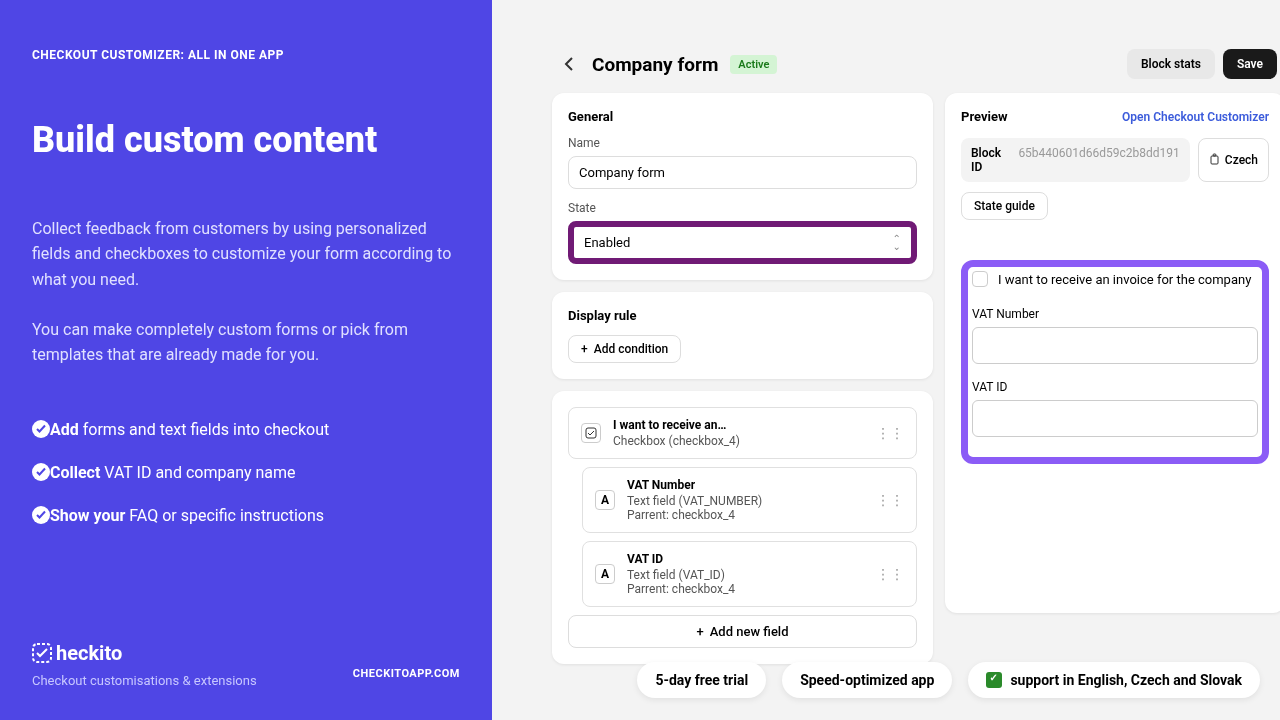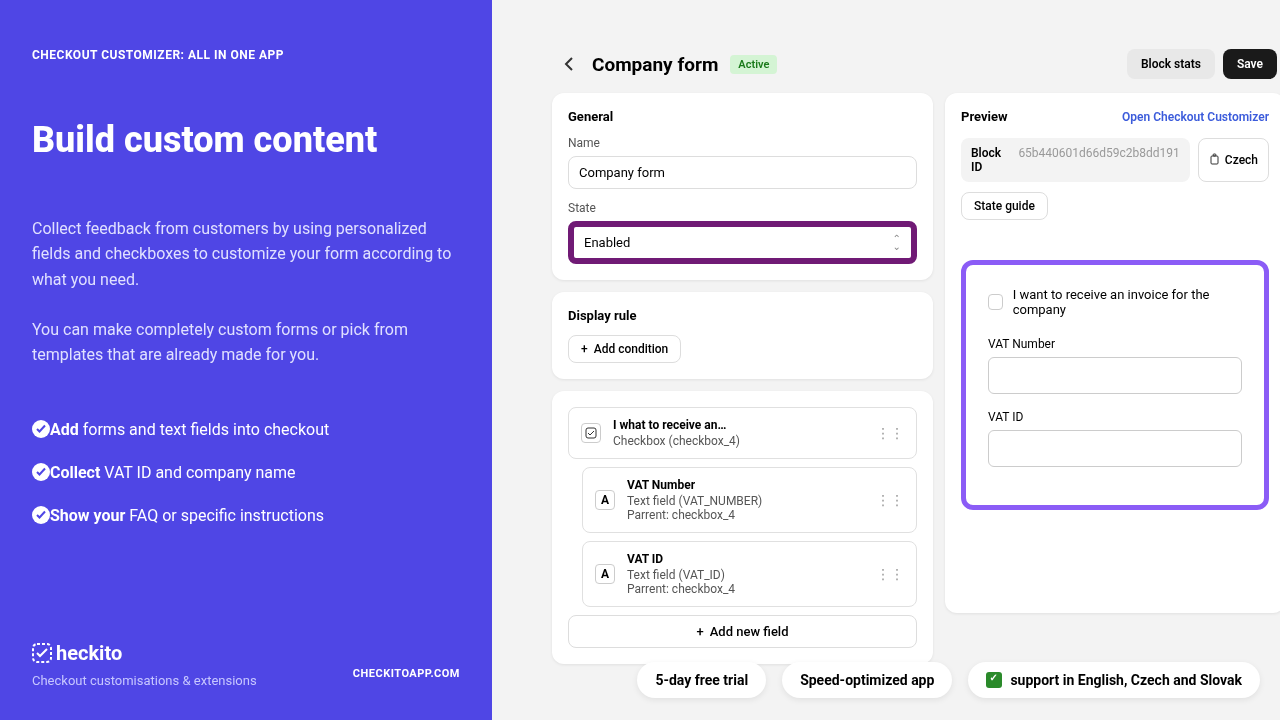--- a/index.html
+++ b/index.html
@@ -46,21 +46,21 @@
 .drag-handle{color:#999;cursor:grab;font-size:14px}
 .add-field{width:100%;border:1px solid #ddd;background:#fff;padding:8px;border-radius:8px;font-size:13px;font-weight:500;display:flex;align-items:center;justify-content:center;gap:6px;cursor:pointer}
 .preview-header{display:flex;align-items:center;justify-content:space-between;margin-bottom:14px}
 .preview-title{font-size:13px;font-weight:700}
 .preview-link{color:#3b5bdb;font-size:12px;font-weight:600;text-decoration:none}
 .block-id-row{display:flex;gap:8px;margin-bottom:10px}
 .block-id{flex:1;background:#f3f3f3;border-radius:8px;padding:8px 10px;font-size:12px;display:flex;gap:8px}
 .block-id-label{font-weight:600}
 .block-id-val{color:#999}
 .copy-btn{border:1px solid #ddd;background:#fff;padding:6px 10px;border-radius:8px;font-size:12px;font-weight:500;cursor:pointer;display:flex;align-items:center;gap:4px}
-.preview-box{background:#fff;border:5px solid #8b5cf6;border-radius:12px;padding:22px;margin-top:40px}
+.preview-box{background:#fff;border:7px solid #8b5cf6;border-radius:12px;padding:4px;margin-top:40px}
 .check-row{display:flex;align-items:center;gap:10px;font-size:13px;margin-bottom:20px}
 .checkbox{width:16px;height:16px;border:1px solid #ccc;border-radius:4px}
 .prev-label{font-size:12px;margin-bottom:6px}
 .prev-input{width:100%;border:1px solid #ccc;border-radius:6px;padding:10px;margin-bottom:16px}
 .bottom-pills{position:absolute;bottom:22px;left:460px;right:20px;display:flex;gap:16px;justify-content:flex-end}
 .pill{background:#fff;border-radius:999px;padding:10px 18px;font-size:14px;font-weight:700;display:flex;align-items:center;gap:8px;box-shadow:0 2px 6px rgba(0,0,0,.08)}
 .flag{display:inline-block;width:16px;height:16px;background:#2a8a2a;border-radius:3px;position:relative}
 .flag::after{content:"✓";color:#fff;font-size:10px;position:absolute;top:0;left:3px}
 </style>
 </head>
@@ -150,21 +150,21 @@
 
           <div class="card">
             <div class="field-item">
               <span class="field-icon">
                   <svg width="12" height="12" viewBox="0 0 12 12">
                     <rect x="1" y="1" width="10" height="10" rx="2" fill="none" stroke="#333"></rect>
                     <path d="M3 6l2 2 4-4" stroke="#333" fill="none"></path>
                   </svg>
                 </span>
               <div class="field-body">
-                <div class="field-title">I what to receive an…</div>
+                <div class="field-title">I want to receive an…</div>
                 <div class="field-sub">Checkbox (checkbox_4)</div>
               </div>
               <span class="drag-handle">⋮⋮</span>
             </div>
             <div class="field-item indent">
               <span class="field-icon">A</span>
               <div class="field-body">
                 <div class="field-title">VAT Number</div>
                 <div class="field-sub">Text field (VAT_NUMBER)</div>
                 <div class="field-sub">Parrent: checkbox_4</div>

